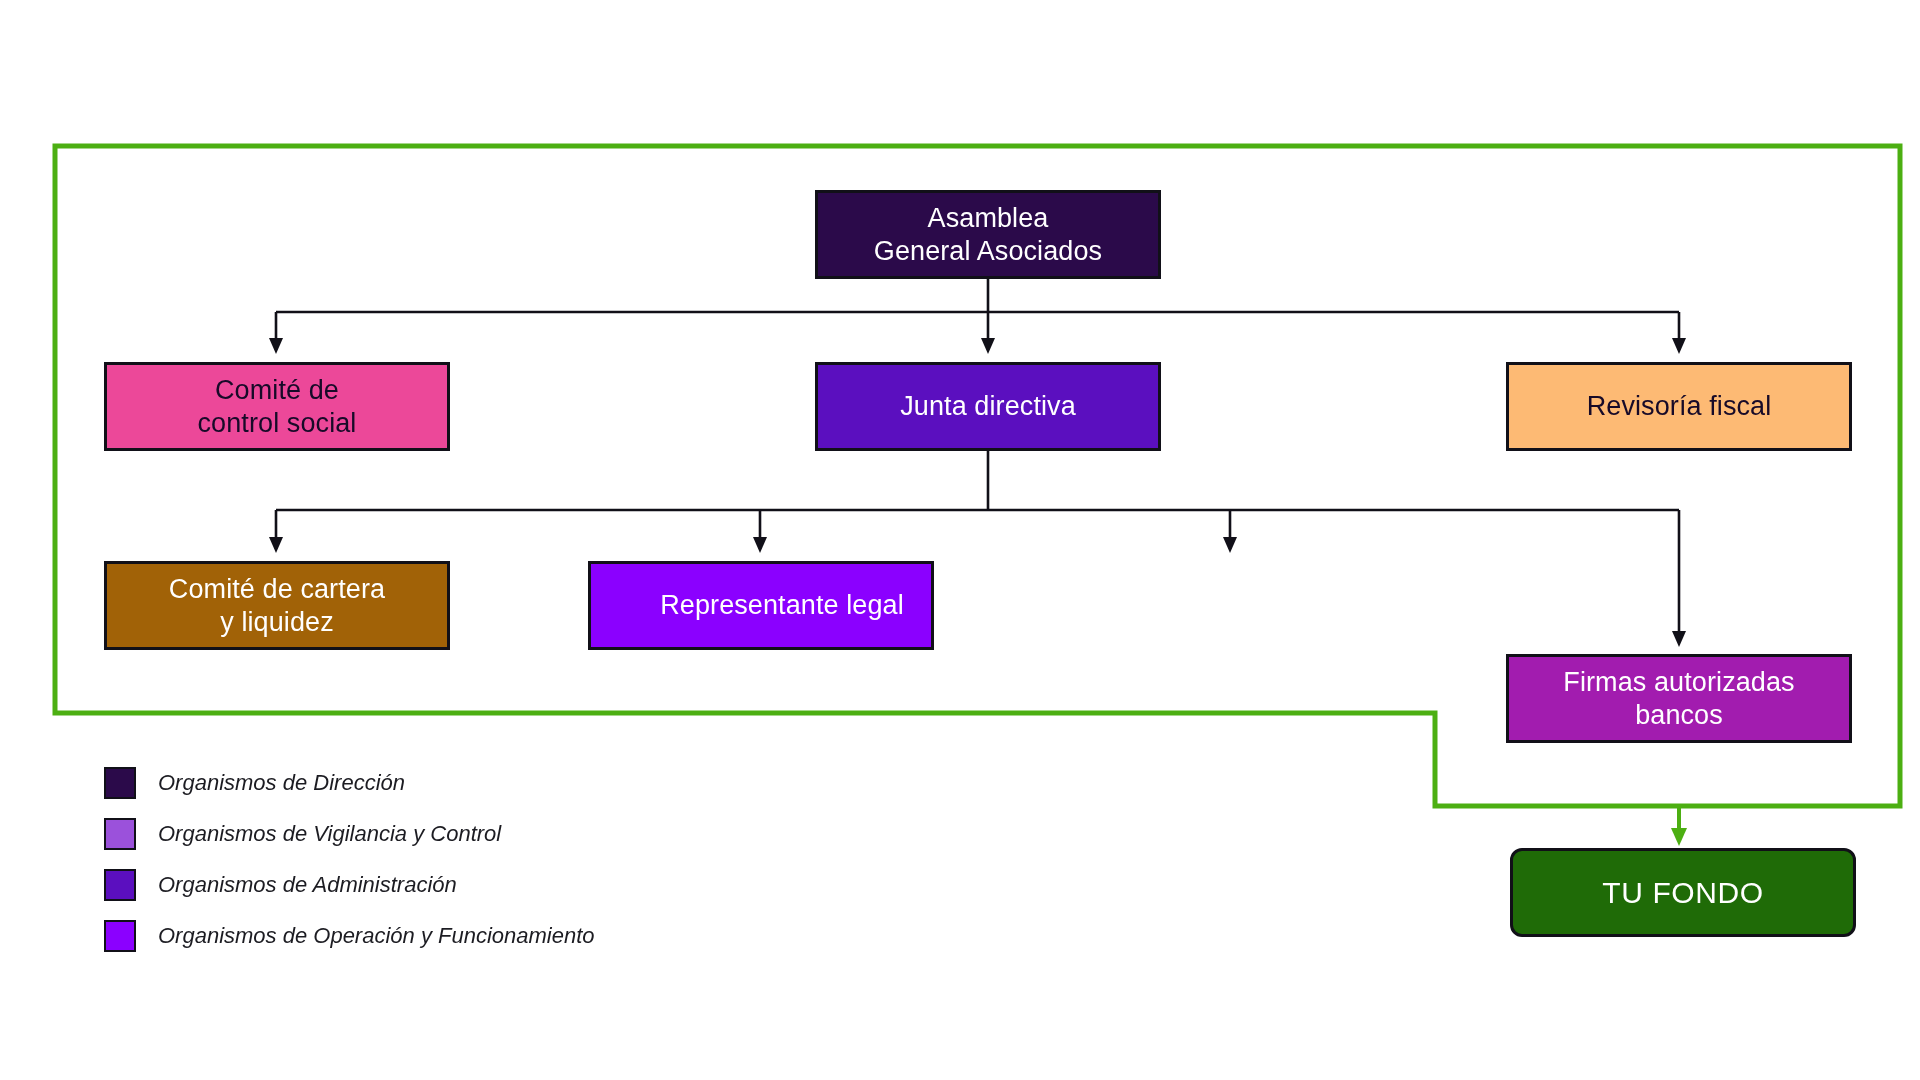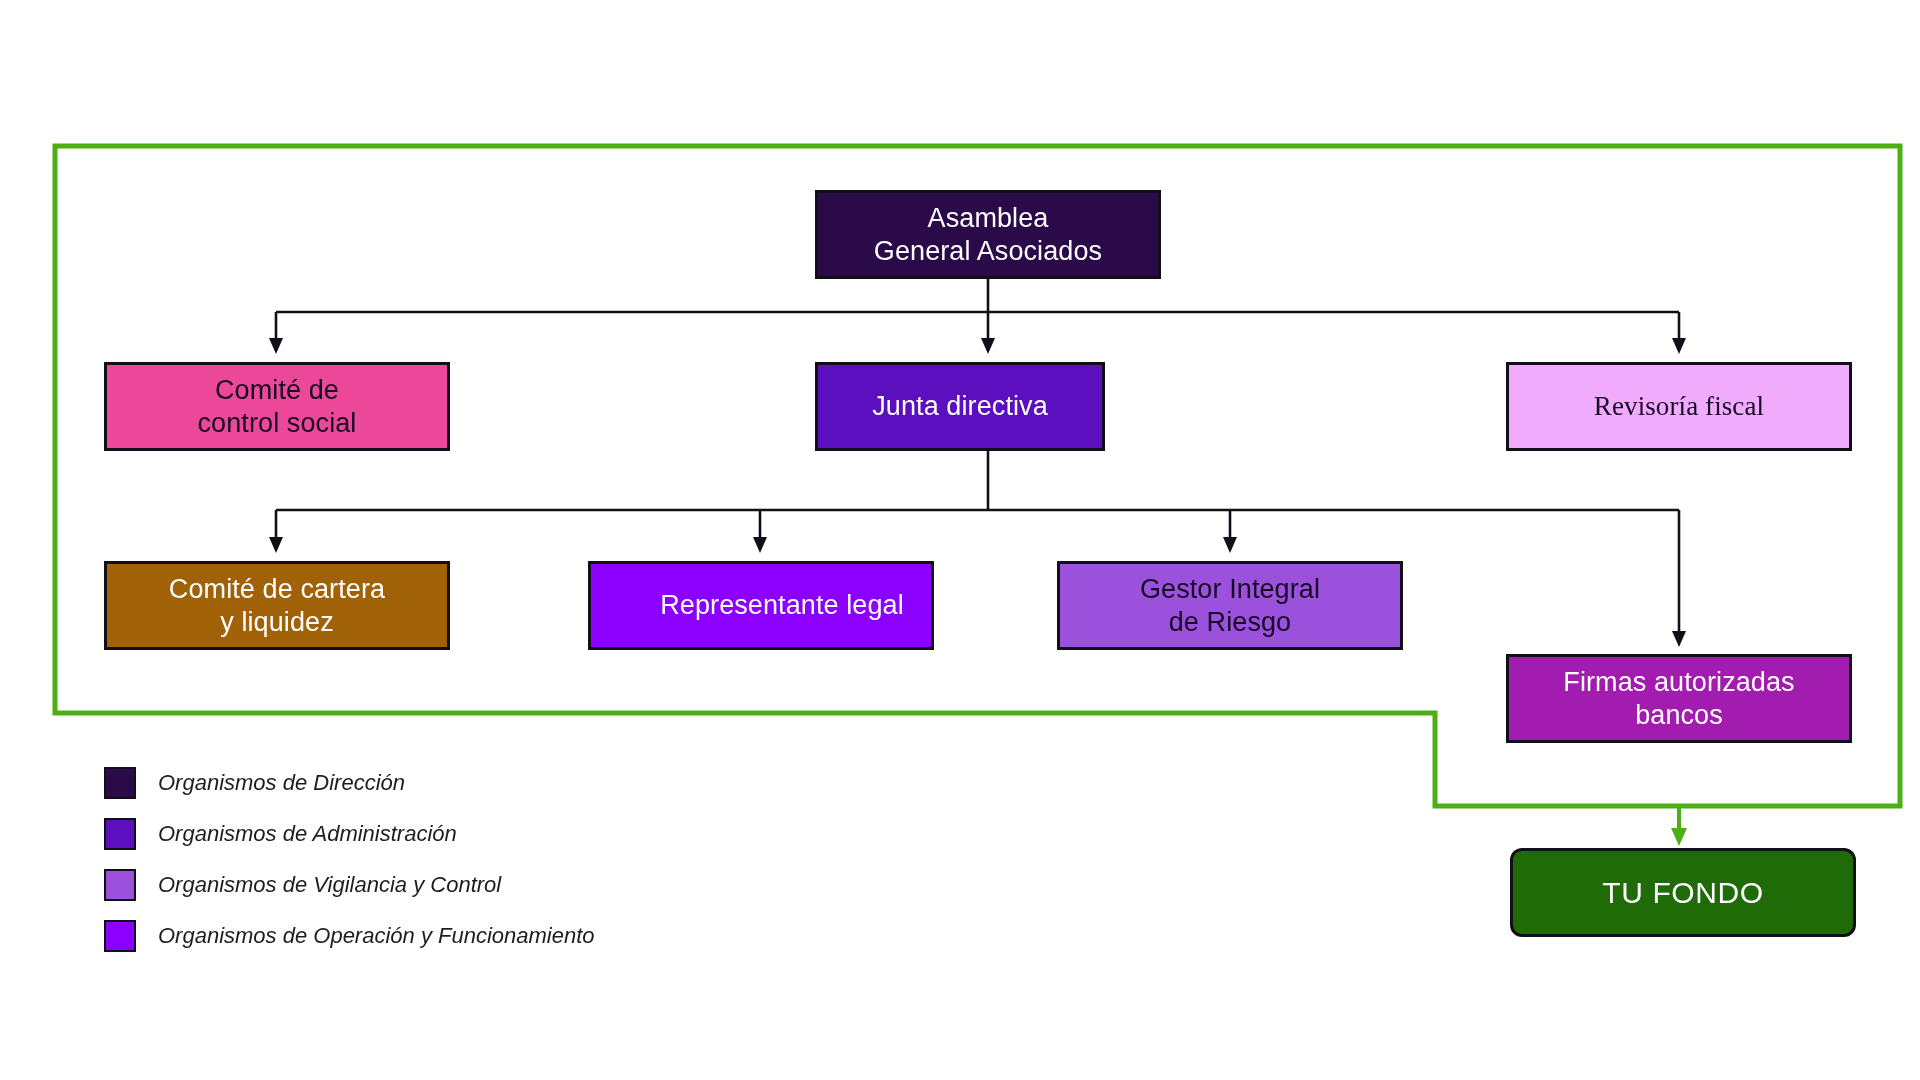--- a/index.html
+++ b/index.html
@@ -58,30 +58,29 @@
     color: #ffffff;
   }
   .node-comite-control {
     left: 94px; top: 362px;
     width: 346px; height: 89px;
     background: #ec4899;
     color: #170a28;
   }
   .node-junta {
     left: 805px; top: 362px;
-    width: 290px; height: 89px;
+    width: 346px; height: 89px;
     background: #5b0fbf;
     color: #ffffff;
   }
   .node-revisoria {
     left: 1496px; top: 362px;
     width: 346px; height: 89px;
-    background: #f0abfc;
+    background: #fdba74;
     color: #170a28;
-    font-family: Liberation Serif, serif;
   }
   .node-comite-cartera {
     left: 94px; top: 561px;
     width: 346px; height: 89px;
     background: #a16207;
     color: #ffffff;
   }
   .node-representante {
     left: 578px; top: 561px;
     width: 346px; height: 89px;
@@ -188,40 +187,38 @@
 
   <div class="node node-junta">Junta directiva</div>
 
   <div class="node node-revisoria">Revisoría fiscal</div>
 
   <div class="node node-comite-cartera">Comité de cartera
 y liquidez</div>
 
   <div class="node node-representante">Representante legal</div>
 
-  <div class="node node-gestor">Gestor Integral
-de Riesgo</div>
 
   <div class="node node-firmas">Firmas autorizadas
 bancos</div>
 
   <div class="node node-tufondo">TU  FONDO</div>
 
   <div class="legend">
     <div class="legend-row">
       <span class="legend-swatch" style="background:#2b0a4a"></span>
       <span class="legend-label">Organismos de Dirección</span>
     </div>
     <div class="legend-row">
+      <span class="legend-swatch" style="background:#9b51db"></span>
+      <span class="legend-label">Organismos de Vigilancia y Control</span>
+    </div>
+    <div class="legend-row">
       <span class="legend-swatch" style="background:#5b0fbf"></span>
       <span class="legend-label">Organismos de Administración</span>
     </div>
     <div class="legend-row">
-      <span class="legend-swatch" style="background:#9b51db"></span>
-      <span class="legend-label">Organismos de Vigilancia y Control</span>
-    </div>
-    <div class="legend-row">
       <span class="legend-swatch" style="background:#8b00ff"></span>
       <span class="legend-label">Organismos de Operación y Funcionamiento</span>
     </div>
   </div>
 
 </div>
 
 </body></html>

